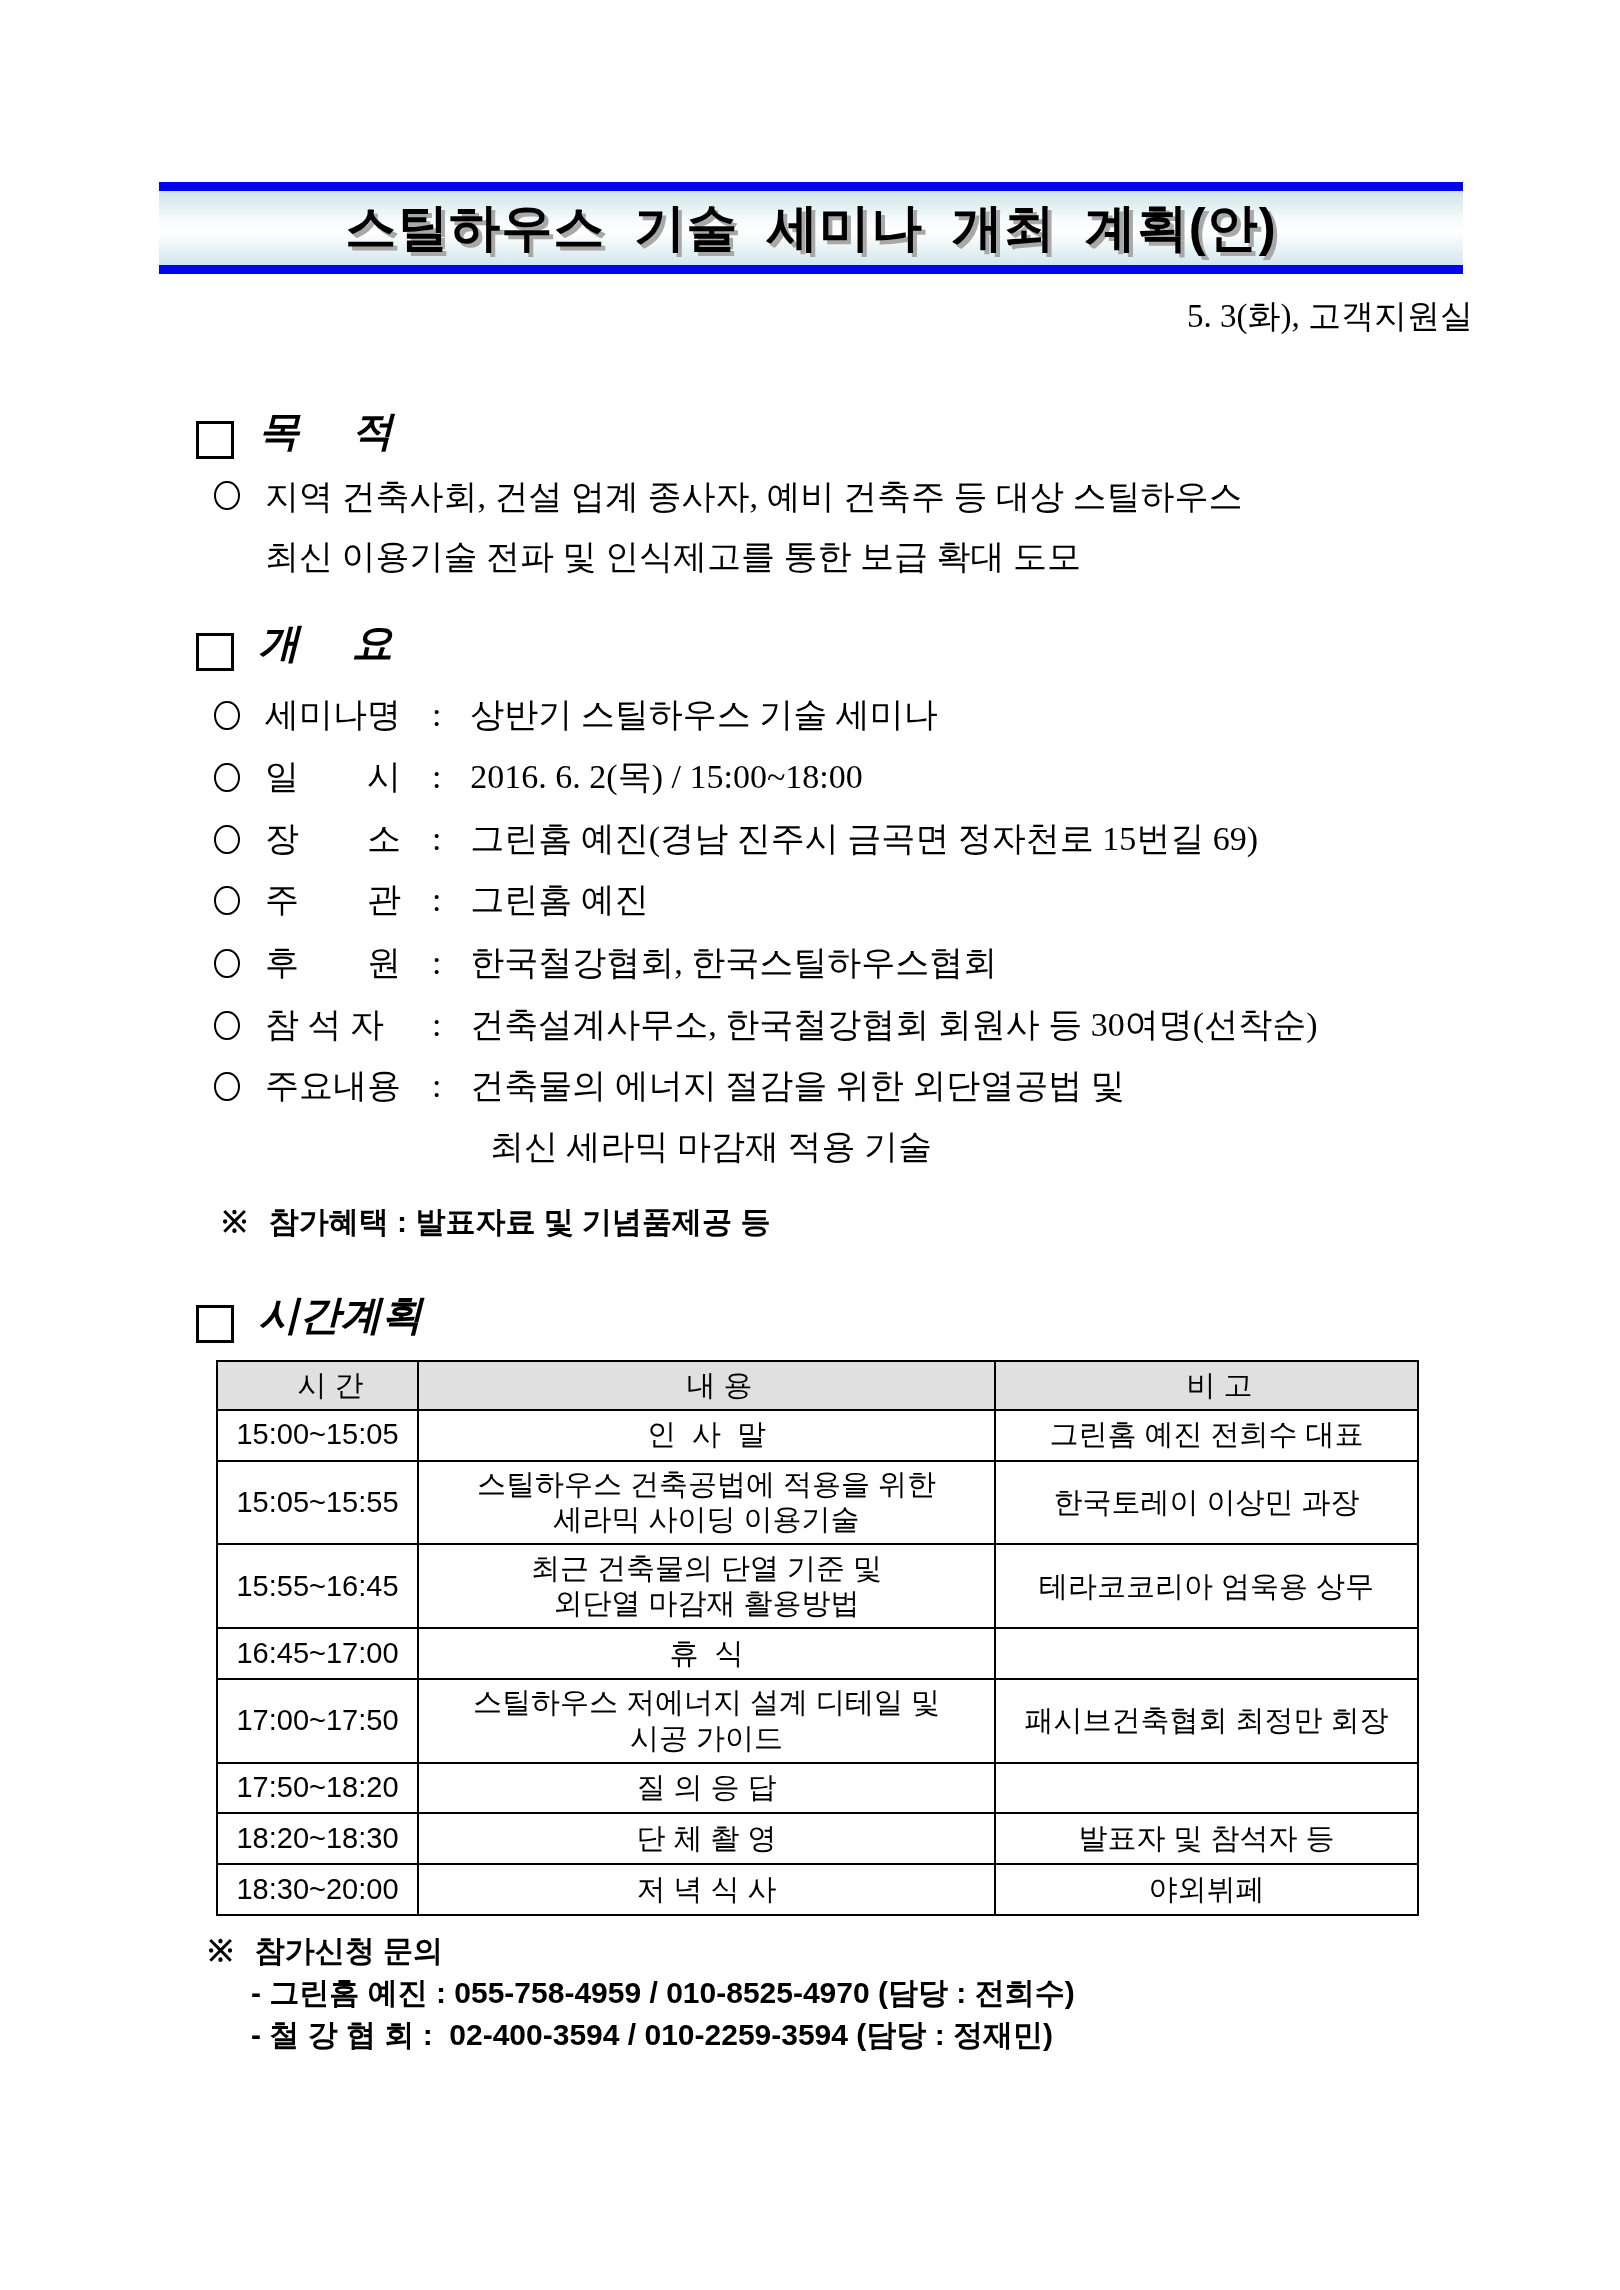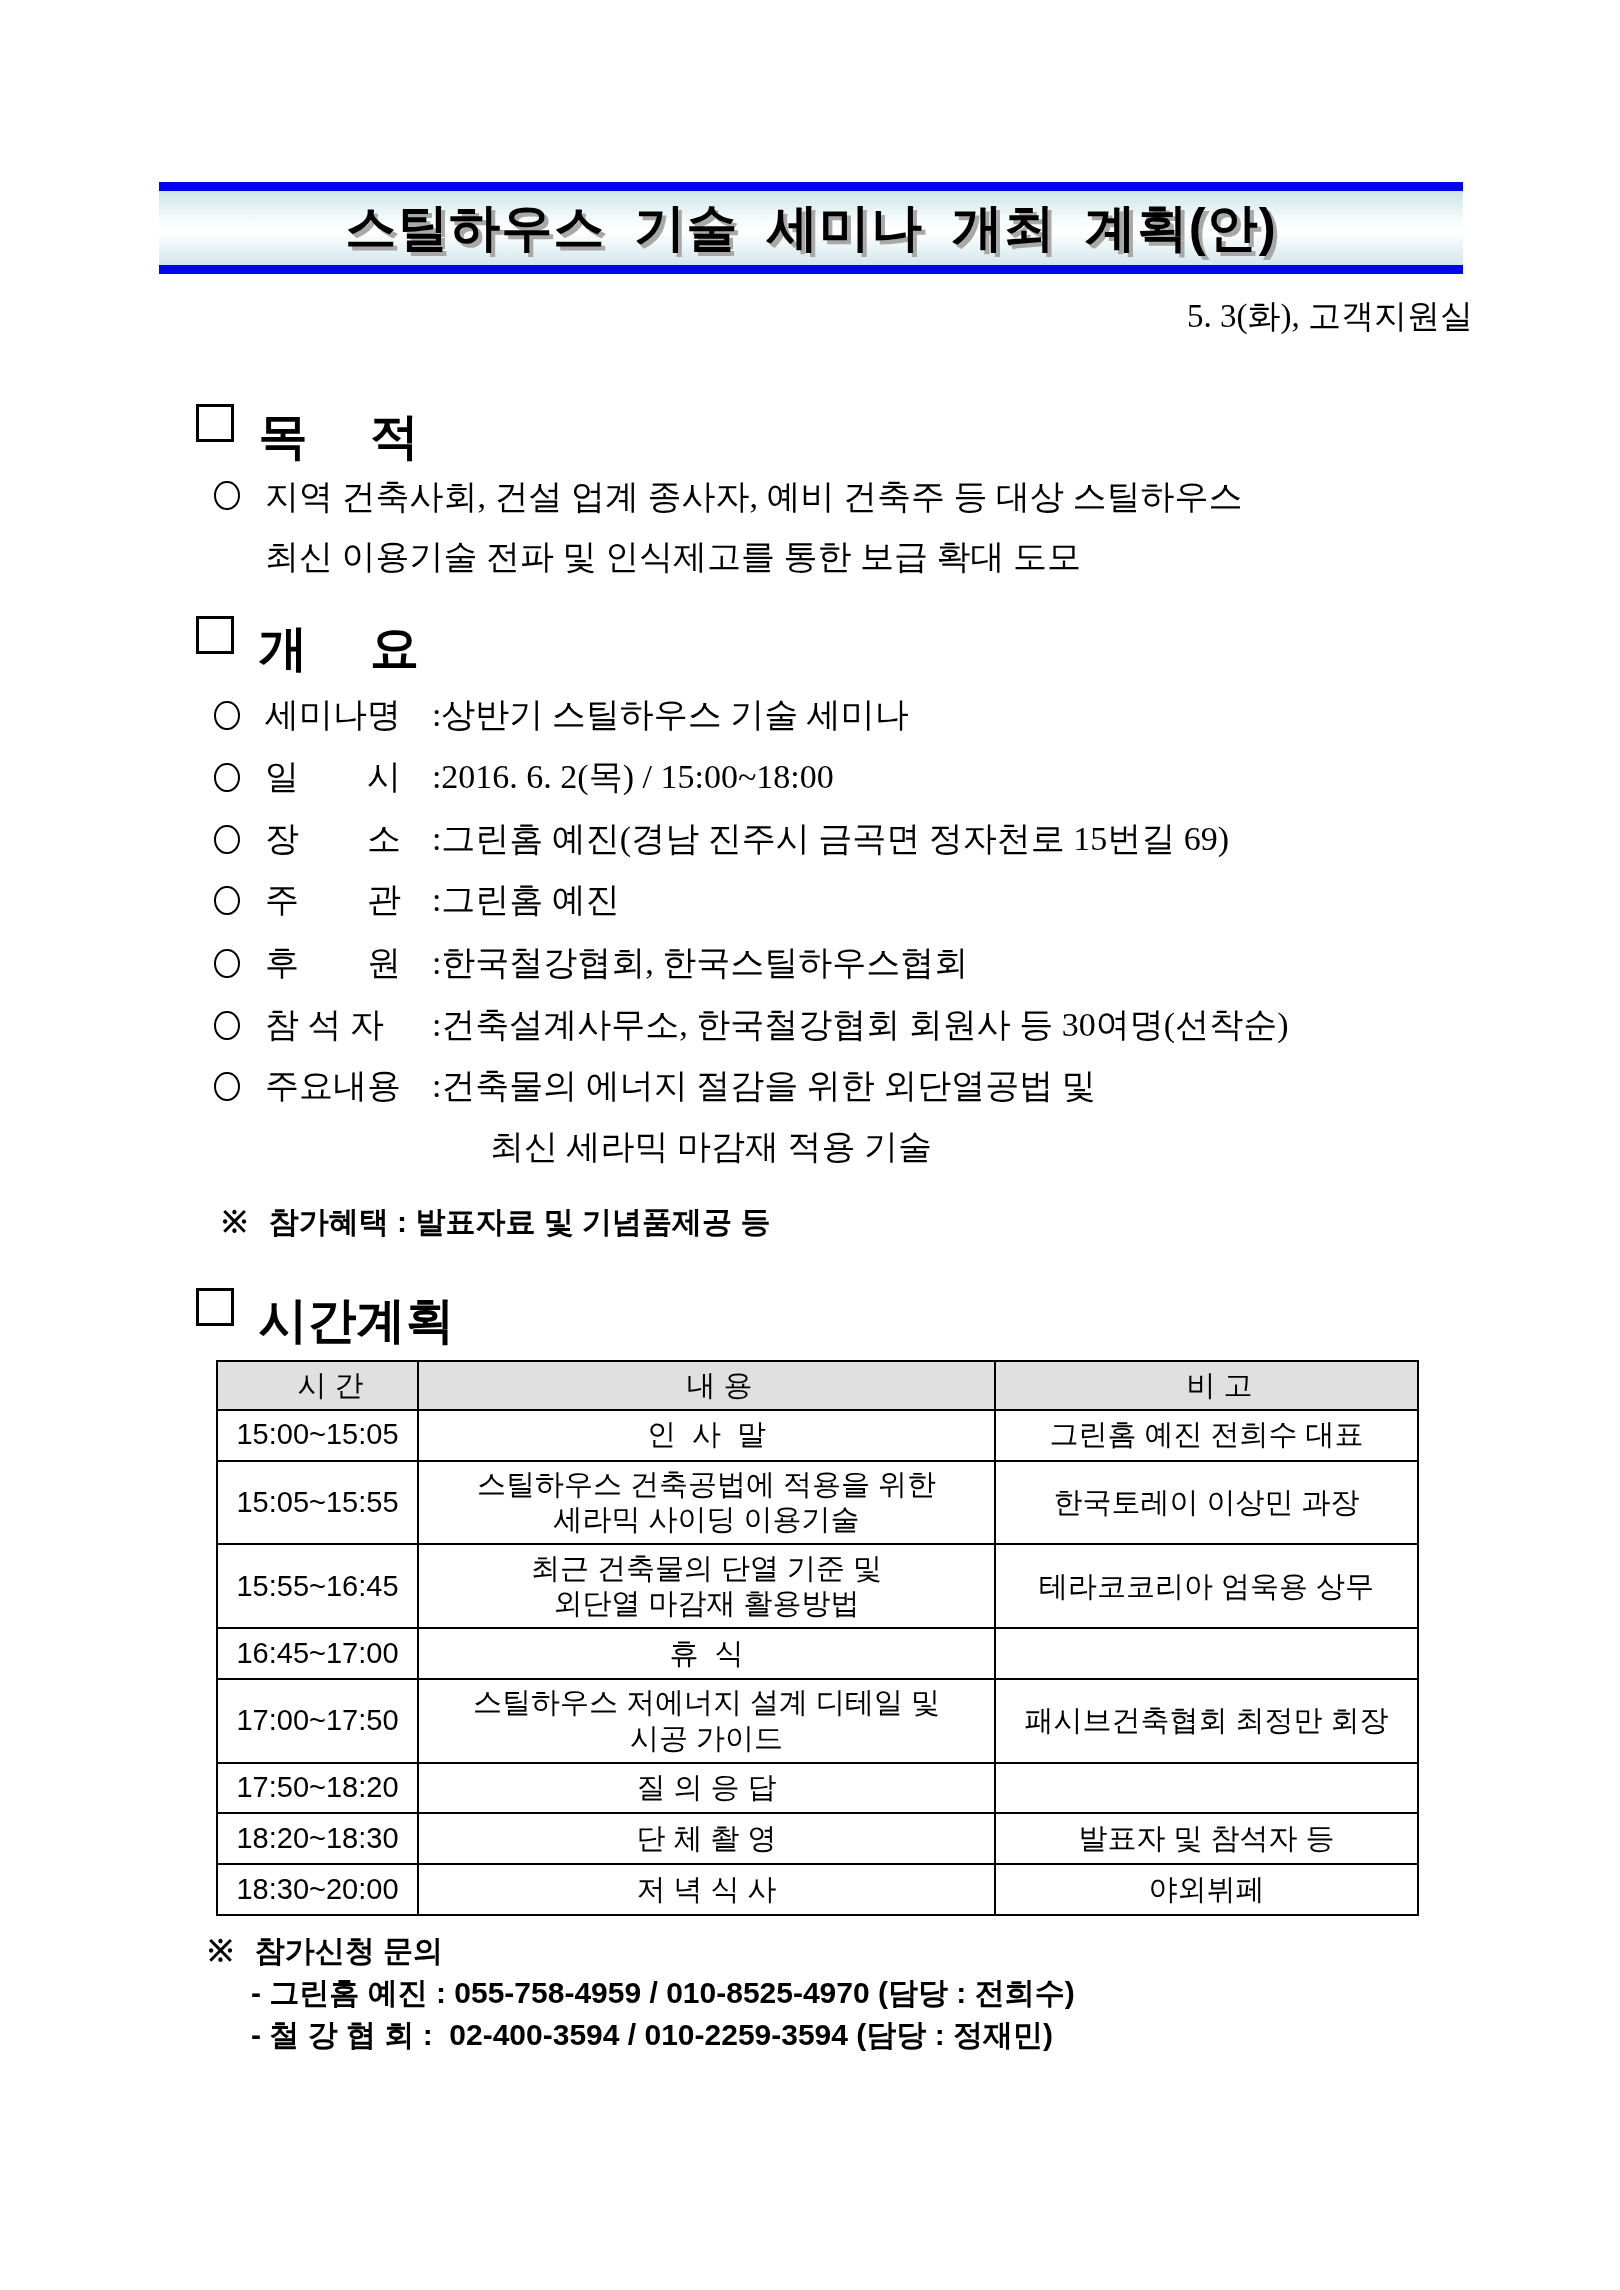--- a/index.html
+++ b/index.html
@@ -17,22 +17,22 @@
   .banner-title{
     font-size:51px;font-weight:bold;letter-spacing:1px;word-spacing:13.7px;
     text-shadow:3.9px 3.9px 0 #a8a8a8;white-space:pre;
   }
   .date-line{
     position:absolute;top:294px;right:147px;
     font-family:"Liberation Serif",serif;font-size:33px;white-space:pre;
   }
   
   .sec-heading{
-    position:absolute;left:196px;display:flex;align-items:flex-start;
-    font-size:49px;font-weight:bold;white-space:pre;
+    position:absolute;left:196px;display:flex;align-items:flex-end;
+    font-size:41px;font-weight:bold;white-space:pre;font-style:italic;
   }
   .sq-icon{
     width:32px;height:32px;border:3.9px solid #000;background:#fff;
     margin-right:24.5px;flex:0 0 auto;
   }
   .h-purpose{top:404px}
   .h-overview{top:616px}
   .h-schedule{top:1288px}
   
   .circ-icon{
@@ -45,21 +45,21 @@
     font-family:"Liberation Serif",serif;font-size:34px;line-height:60px;
   }
   .bullet-text{white-space:pre-line;}
   .ov-item{
     position:absolute;left:214px;display:flex;align-items:flex-start;
     font-family:"Liberation Serif",serif;font-size:34px;line-height:47px;
   }
   .ov-item .circ-icon{margin-top:9.8px;}
   .ov-label{display:inline-block;width:155px;white-space:pre;}
   .ov-colon{display:inline-block;margin-left:11.8px;}
-  .ov-value{white-space:pre;}
+  .ov-value{white-space:pre;margin-left:29px;}
   .ov-0{top:691px}.ov-1{top:753px}.ov-2{top:815px}.ov-3{top:876px}
   .ov-4{top:939px}.ov-5{top:1001px}.ov-6{top:1062px}
   .ov-cont{
     position:absolute;left:490px;top:1124px;
     font-family:"Liberation Serif",serif;font-size:34px;white-space:pre;
   }
   .benefit-note{
     position:absolute;left:222px;top:1200px;display:flex;align-items:baseline;
     font-size:30px;font-weight:bold;white-space:pre;
   }

